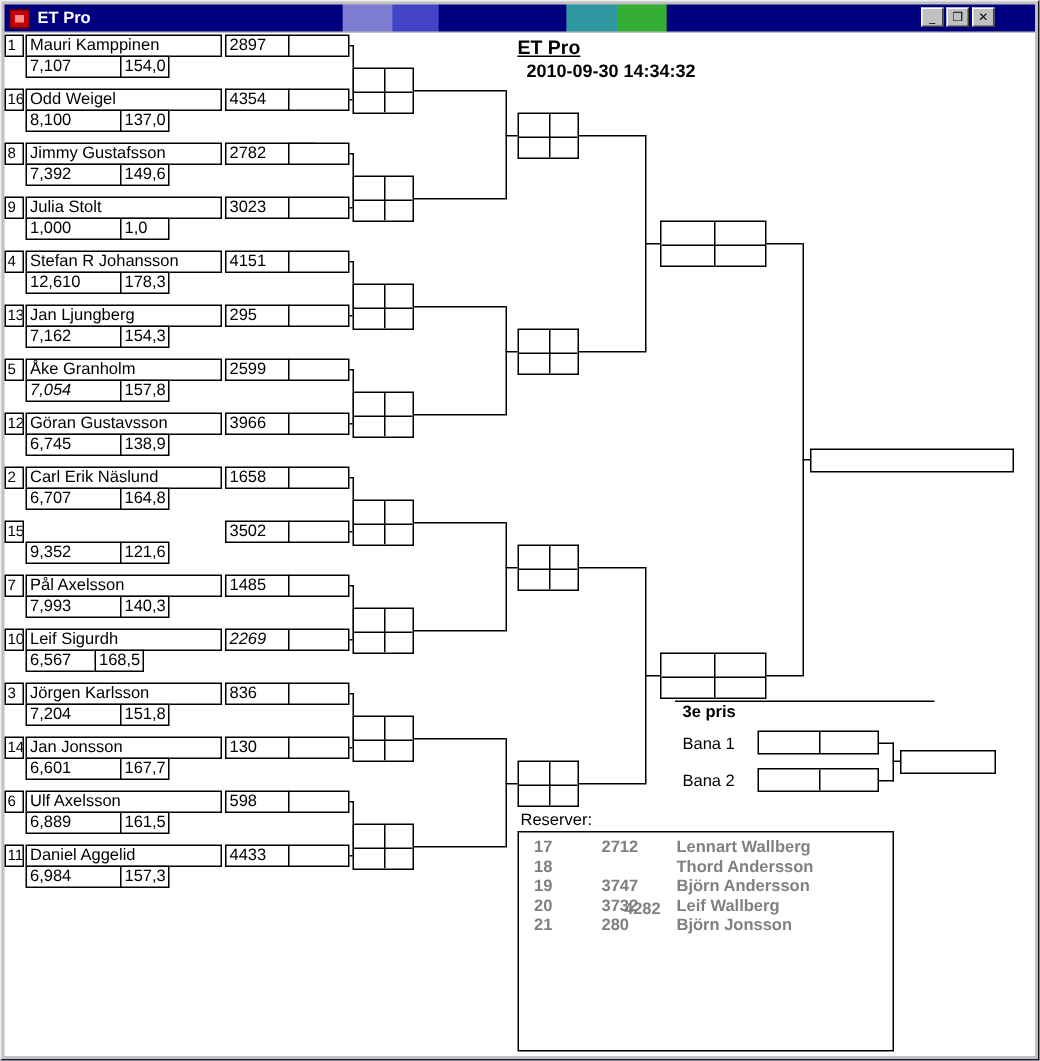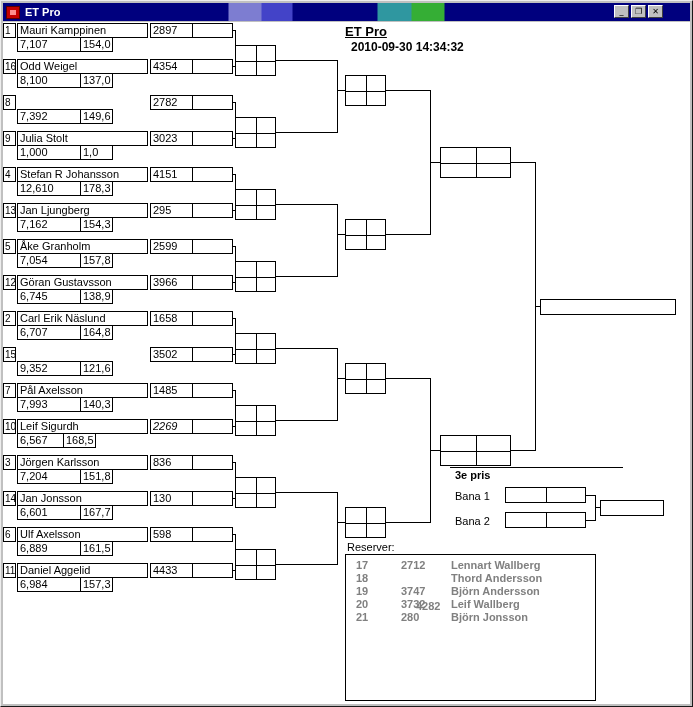--- a/index.html
+++ b/index.html
@@ -105,20 +105,21 @@
       <div class="bx" style="left: 192px; top: 23px; width: 41px; height: 15px;"></div>
       <div class="hl" style="left: 233px; top: 30px; width: 3px;"></div>
       <div class="bx seed" style="left: 3px; top: 59px; width: 13px; height: 15px;">16</div>
       <div class="bx" style="left: 17px; top: 59px; width: 131px; height: 15px;">Odd Weigel</div>
       <div class="bx" style="left: 17px; top: 73px; width: 64px; height: 15px;">8,100</div>
       <div class="bx" style="left: 80px; top: 73px; width: 33px; height: 15px;">137,0</div>
       <div class="bx" style="left: 150px; top: 59px; width: 43px; height: 15px;">4354</div>
       <div class="bx" style="left: 192px; top: 59px; width: 41px; height: 15px;"></div>
       <div class="hl" style="left: 233px; top: 66px; width: 3px;"></div>
       <div class="bx seed" style="left: 3px; top: 95px; width: 13px; height: 15px;">8</div>
+      <div class="bx" style="left: 17px; top: 95px; width: 131px; height: 15px;">Jimmy Gustafsson</div>
       <div class="bx" style="left: 17px; top: 109px; width: 64px; height: 15px;">7,392</div>
       <div class="bx" style="left: 80px; top: 109px; width: 33px; height: 15px;">149,6</div>
       <div class="bx" style="left: 150px; top: 95px; width: 60px; height: 15px;">2782</div>
       <div class="bx" style="left: 192px; top: 95px; width: 41px; height: 15px;"></div>
       <div class="hl" style="left: 233px; top: 102px; width: 3px;"></div>
       <div class="bx seed" style="left: 3px; top: 131px; width: 13px; height: 15px;">9</div>
       <div class="bx" style="left: 17px; top: 131px; width: 131px; height: 15px;">Julia Stolt</div>
       <div class="bx" style="left: 17px; top: 145px; width: 64px; height: 15px;">1,000</div>
       <div class="bx" style="left: 80px; top: 145px; width: 33px; height: 15px;">1,0</div>
       <div class="bx" style="left: 150px; top: 131px; width: 43px; height: 15px;">3023</div>
@@ -133,21 +134,21 @@
       <div class="hl" style="left: 233px; top: 174px; width: 3px;"></div>
       <div class="bx seed" style="left: 3px; top: 203px; width: 13px; height: 15px;">13</div>
       <div class="bx" style="left: 17px; top: 203px; width: 131px; height: 15px;">Jan Ljungberg</div>
       <div class="bx" style="left: 17px; top: 217px; width: 64px; height: 15px;">7,162</div>
       <div class="bx" style="left: 80px; top: 217px; width: 33px; height: 15px;">154,3</div>
       <div class="bx" style="left: 150px; top: 203px; width: 43px; height: 15px;">295</div>
       <div class="bx" style="left: 192px; top: 203px; width: 41px; height: 15px;"></div>
       <div class="hl" style="left: 233px; top: 210px; width: 3px;"></div>
       <div class="bx seed" style="left: 3px; top: 239px; width: 13px; height: 15px;">5</div>
       <div class="bx" style="left: 17px; top: 239px; width: 131px; height: 15px;">Åke Granholm</div>
-      <div class="bx" style="left: 17px; top: 253px; width: 68px; height: 15px;">7,054</div>
+      <div class="bx" style="left: 17px; top: 253px; width: 68px; height: 15px; font-style: italic;">7,054</div>
       <div class="bx" style="left: 80px; top: 253px; width: 33px; height: 15px;">157,8</div>
       <div class="bx" style="left: 150px; top: 239px; width: 43px; height: 15px;">2599</div>
       <div class="bx" style="left: 192px; top: 239px; width: 41px; height: 15px;"></div>
       <div class="hl" style="left: 233px; top: 246px; width: 3px;"></div>
       <div class="bx seed" style="left: 3px; top: 275px; width: 13px; height: 15px;">12</div>
       <div class="bx" style="left: 17px; top: 275px; width: 131px; height: 15px;">Göran Gustavsson</div>
       <div class="bx" style="left: 17px; top: 289px; width: 64px; height: 15px;">6,745</div>
       <div class="bx" style="left: 80px; top: 289px; width: 33px; height: 15px;">138,9</div>
       <div class="bx" style="left: 150px; top: 275px; width: 43px; height: 15px;">3966</div>
       <div class="bx" style="left: 192px; top: 275px; width: 41px; height: 15px;"></div>

